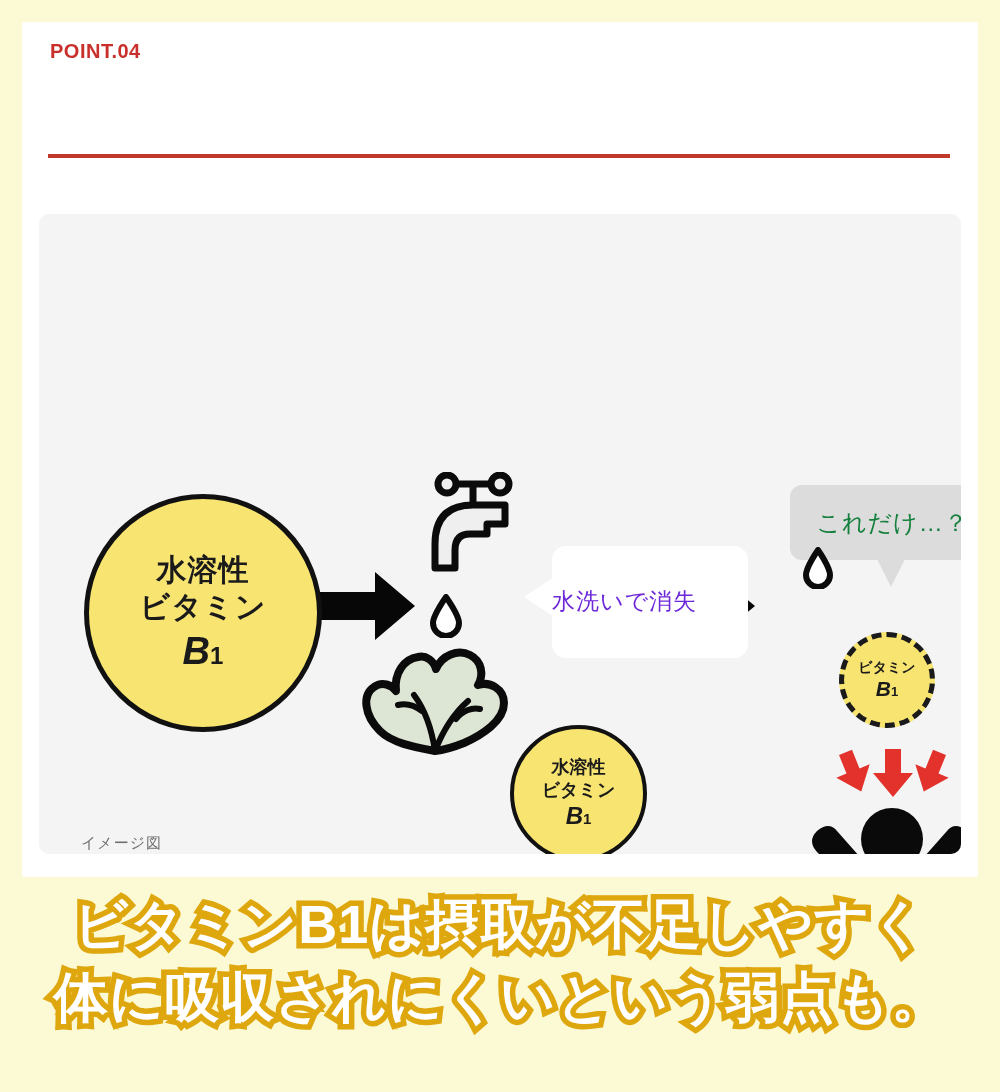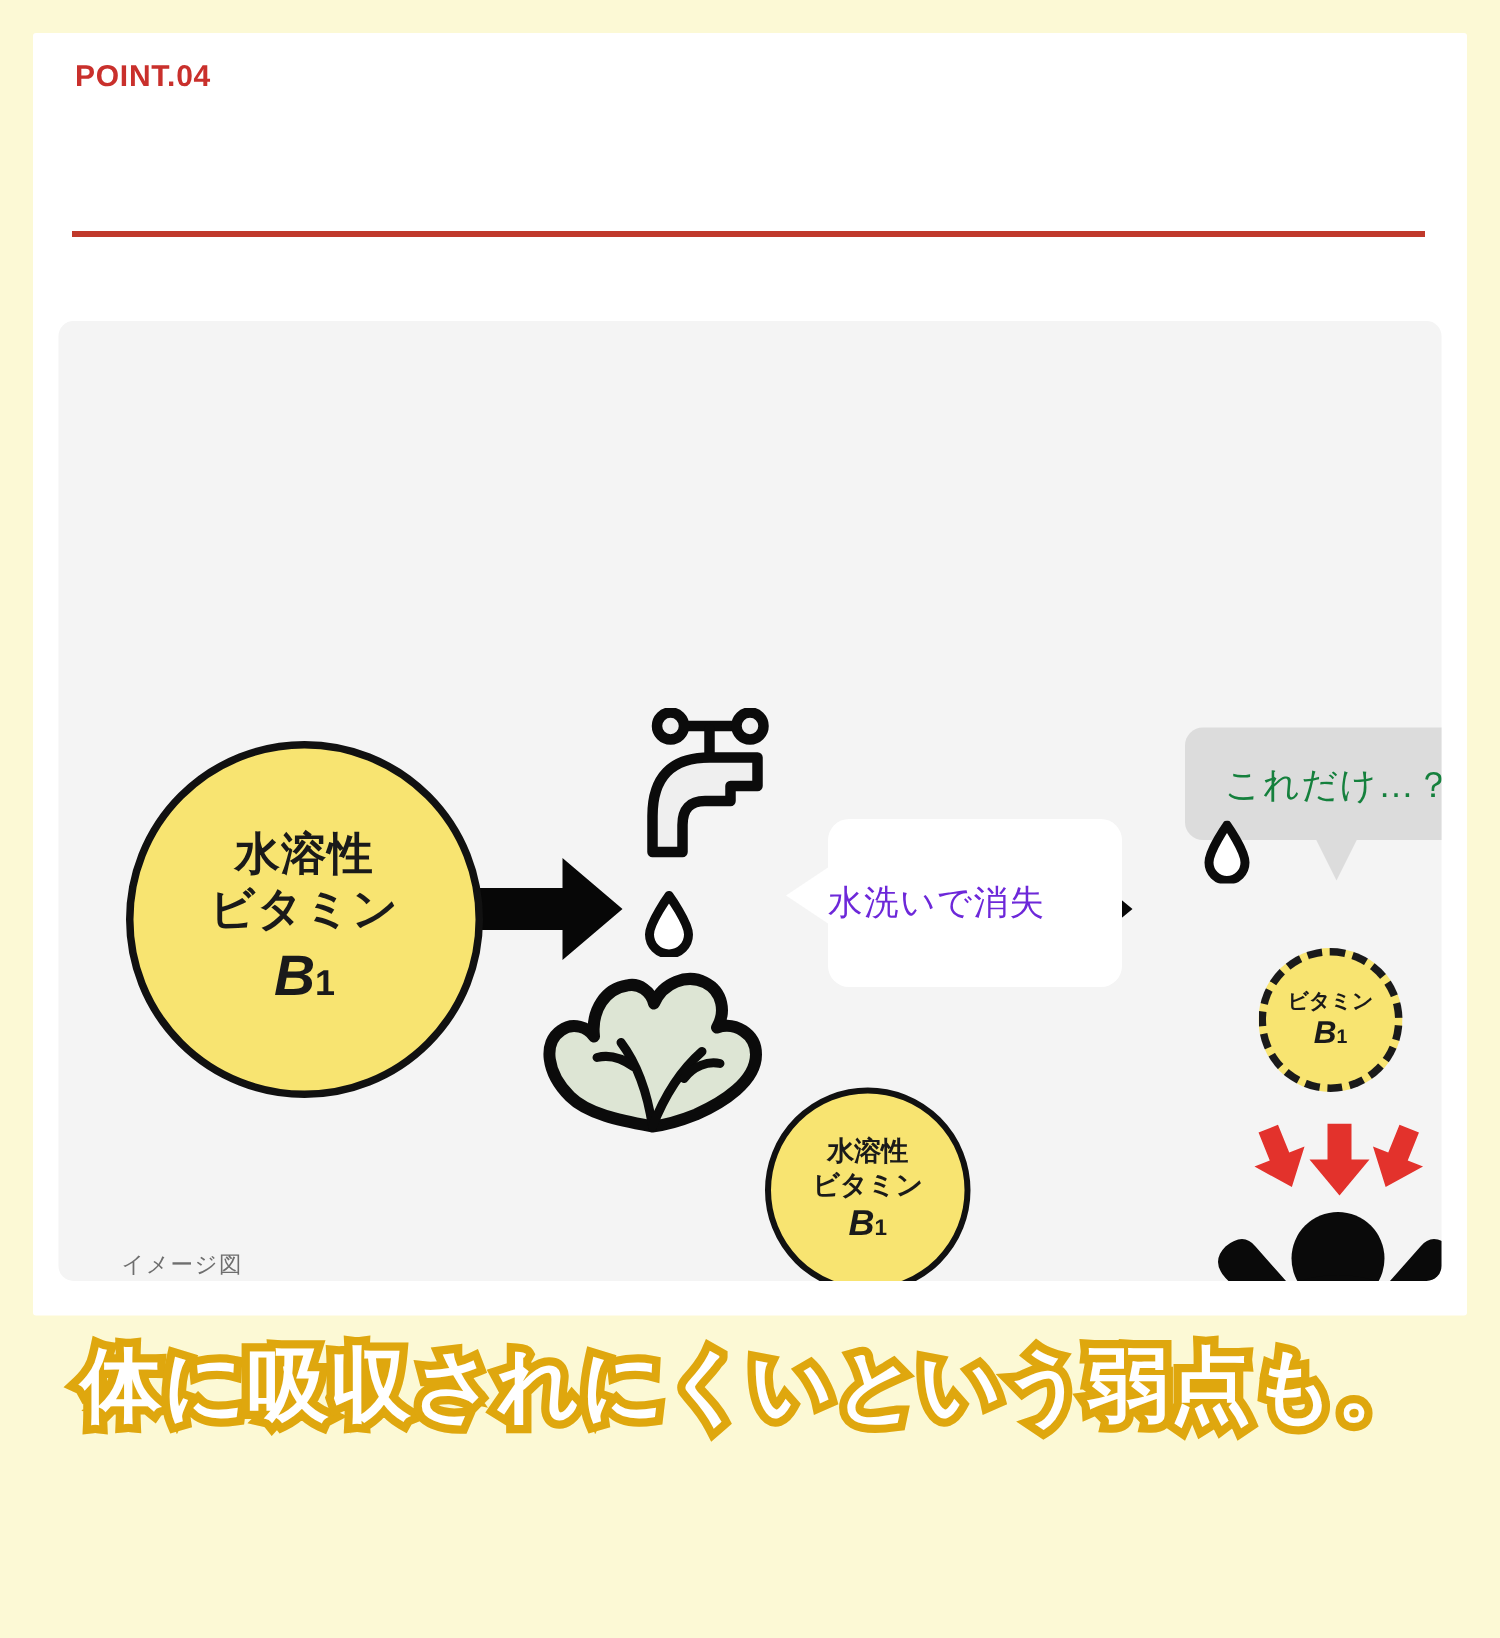--- a/index.html
+++ b/index.html
@@ -332,14 +332,15 @@
         <rect x="98" y="200" width="24" height="90"></rect>
       </g>
     </svg>
 
     <div class="panel-caption">イメージ図</div>
 
   </div>
 </div>
 
 <div class="caption-block">
+  <div class="caption-line">ビタミンB1は摂取が不足しやすく</div>
   <div class="caption-line">体に吸収されにくいという弱点も。</div>
 </div>
 
 </body></html>

